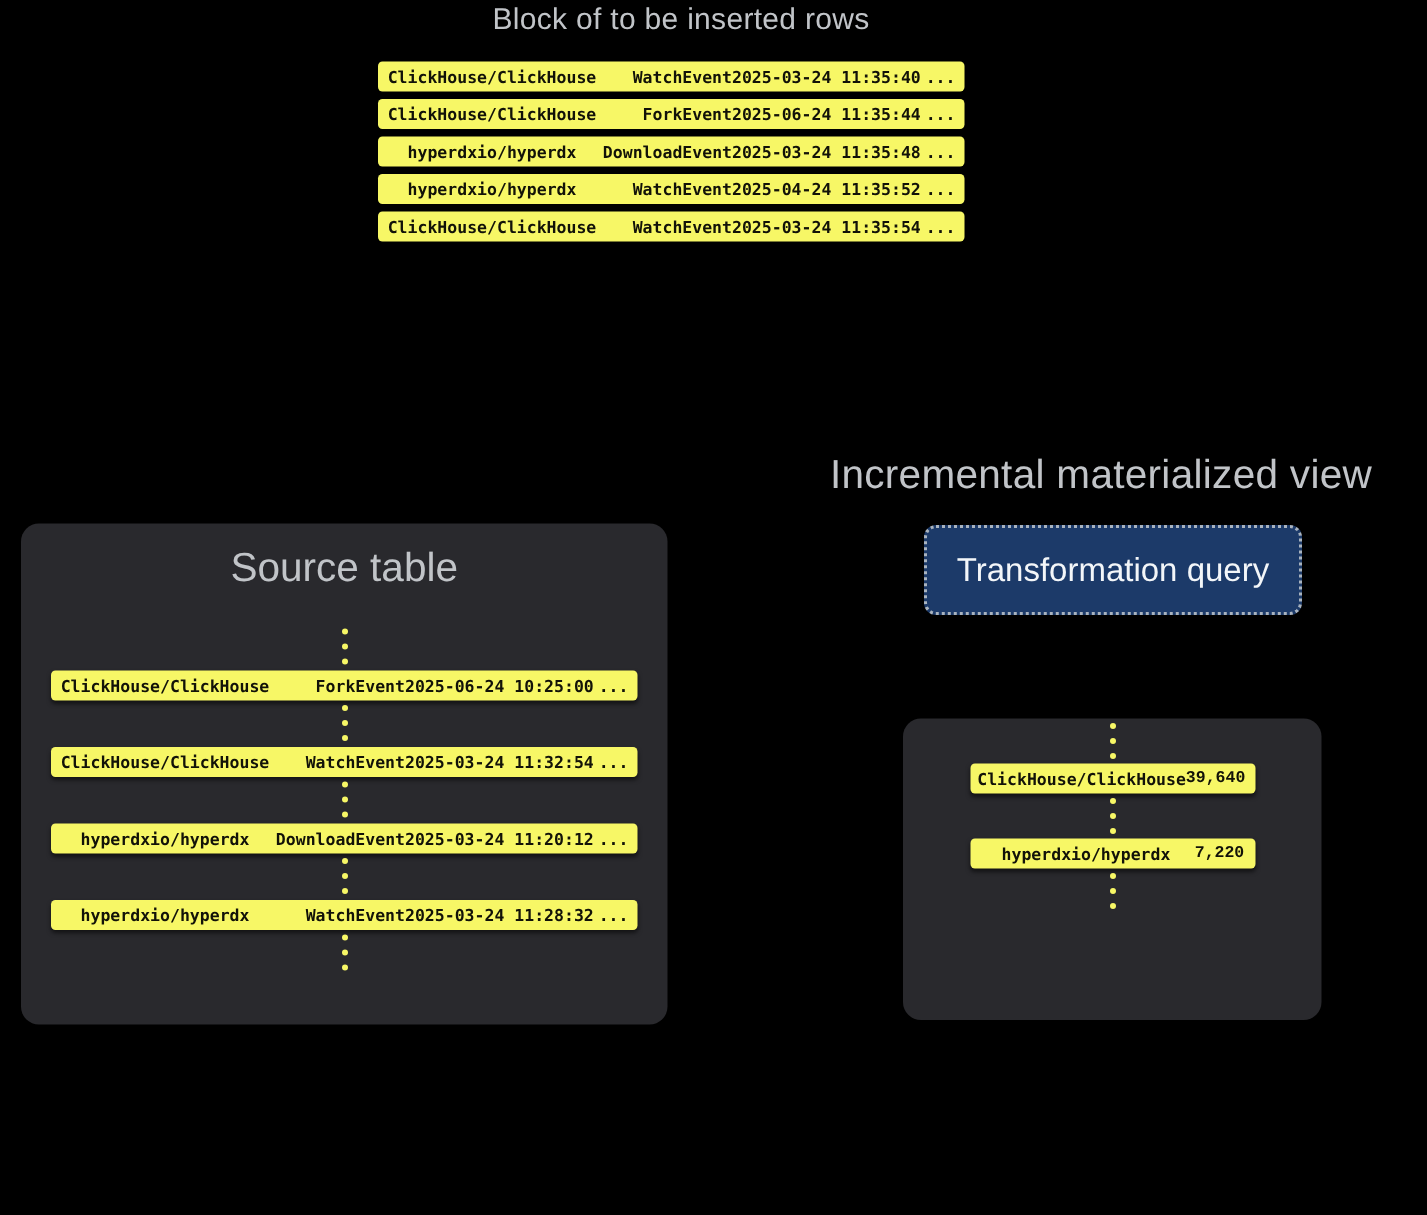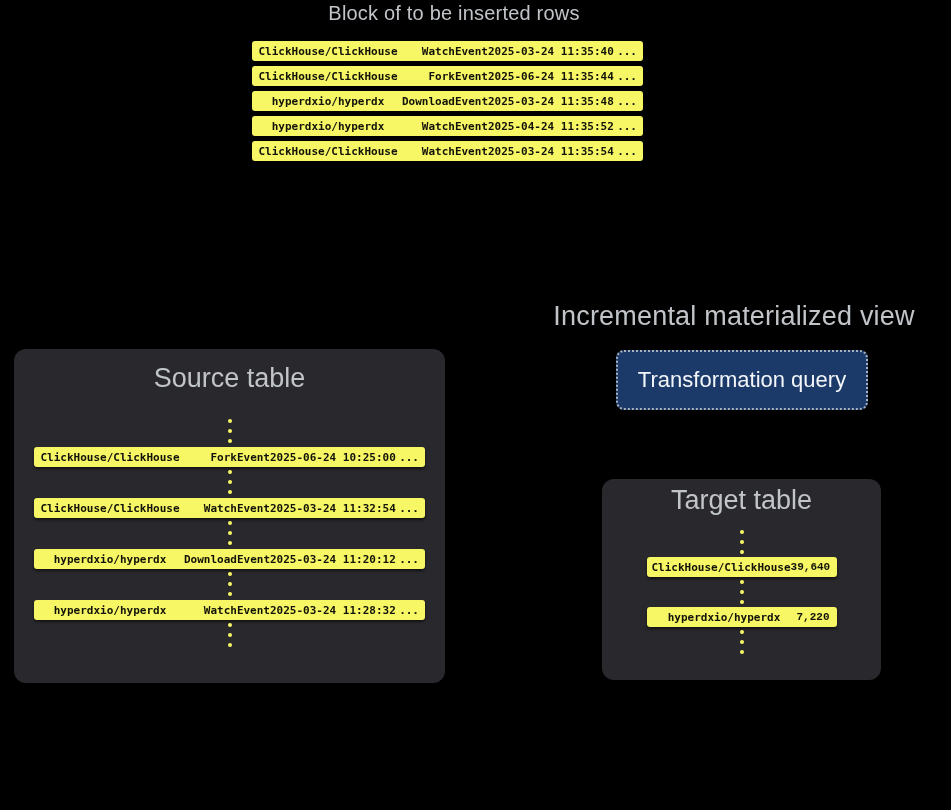--- a/index.html
+++ b/index.html
@@ -223,21 +223,20 @@
       <i></i>
       <i></i>
     </div>
 </div>
 
 <div class="big-title" id="mv-title">Incremental materialized view</div>
 
 <div id="transform-btn">Transformation query</div>
 
 <div class="panel" id="target-panel">
-  <div class="panel-title">Target table</div>
   <div class="rows-col">
 
       <div class="dots">
         <i></i>
         <i></i>
         <i></i>
       </div>
       <div class="trow">
         <span class="repo">ClickHouse/ClickHouse</span>
         <span class="value">39,640</span>

